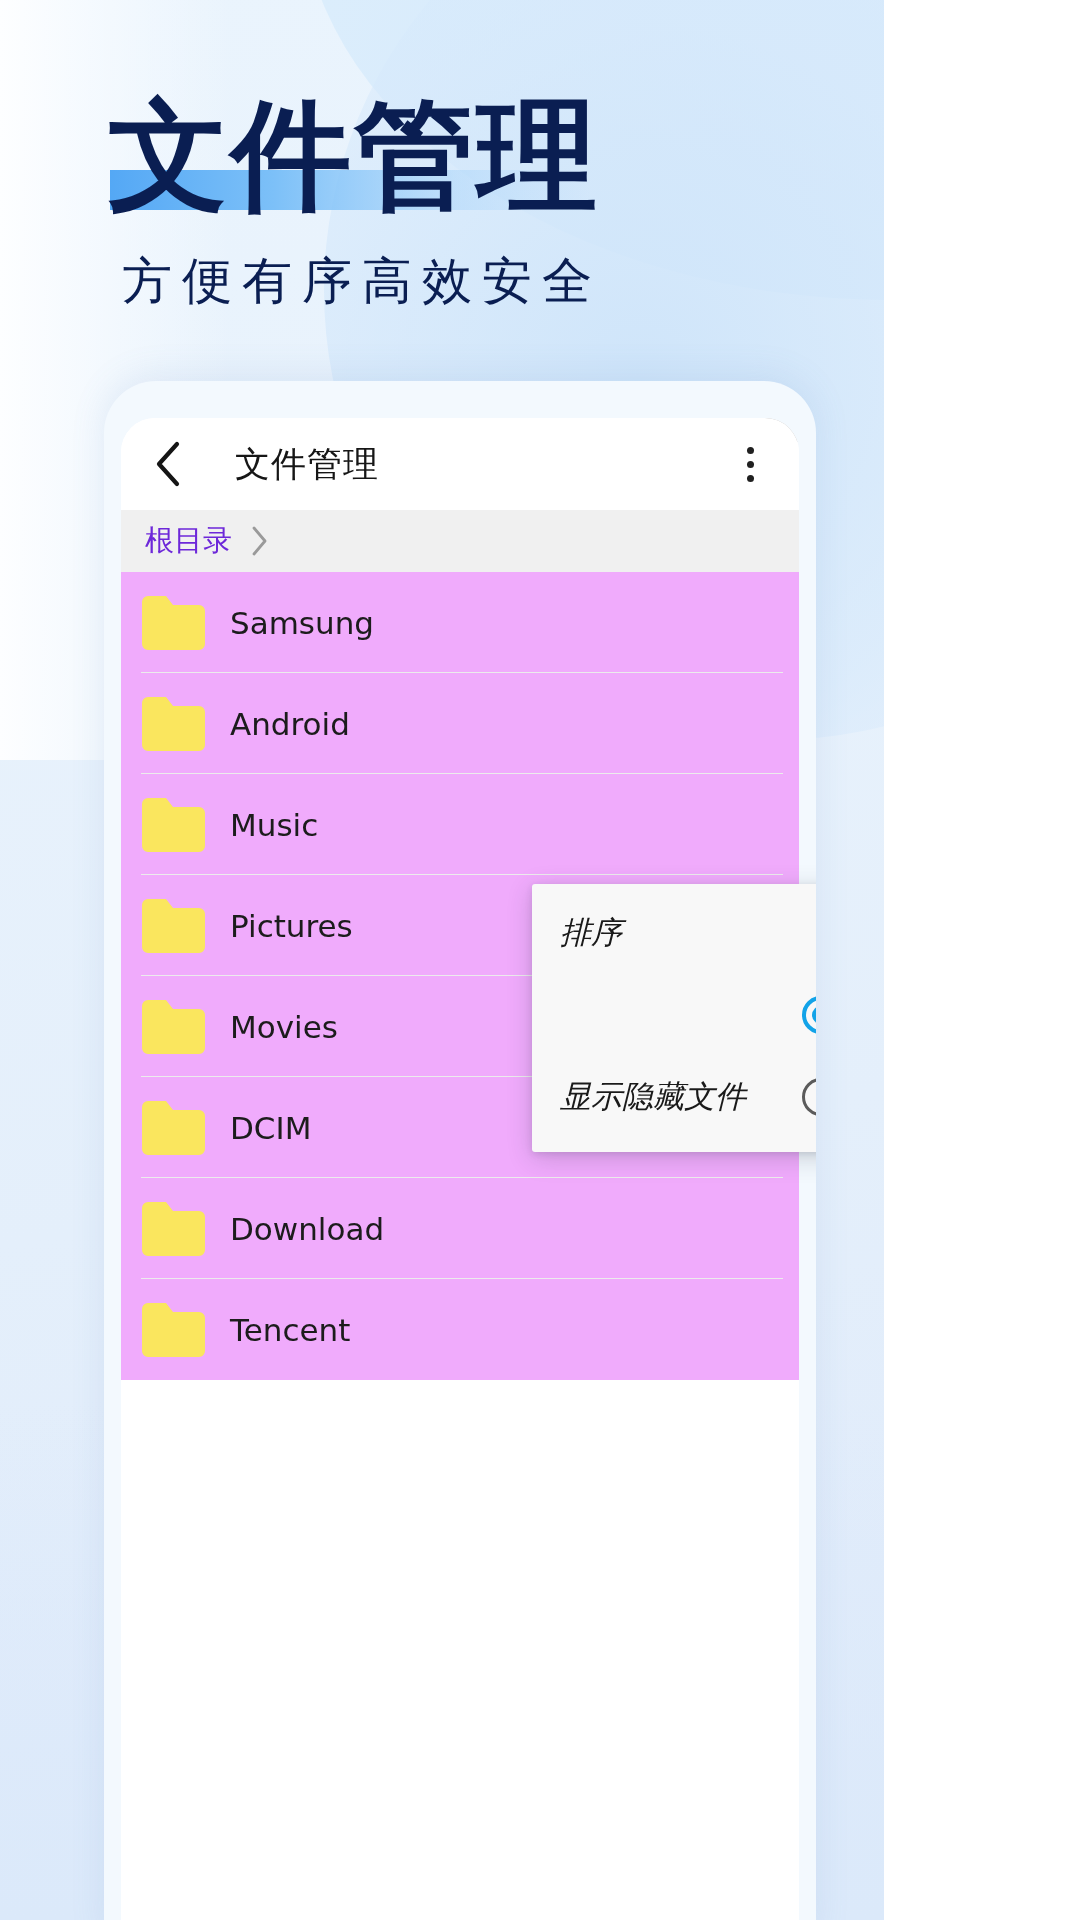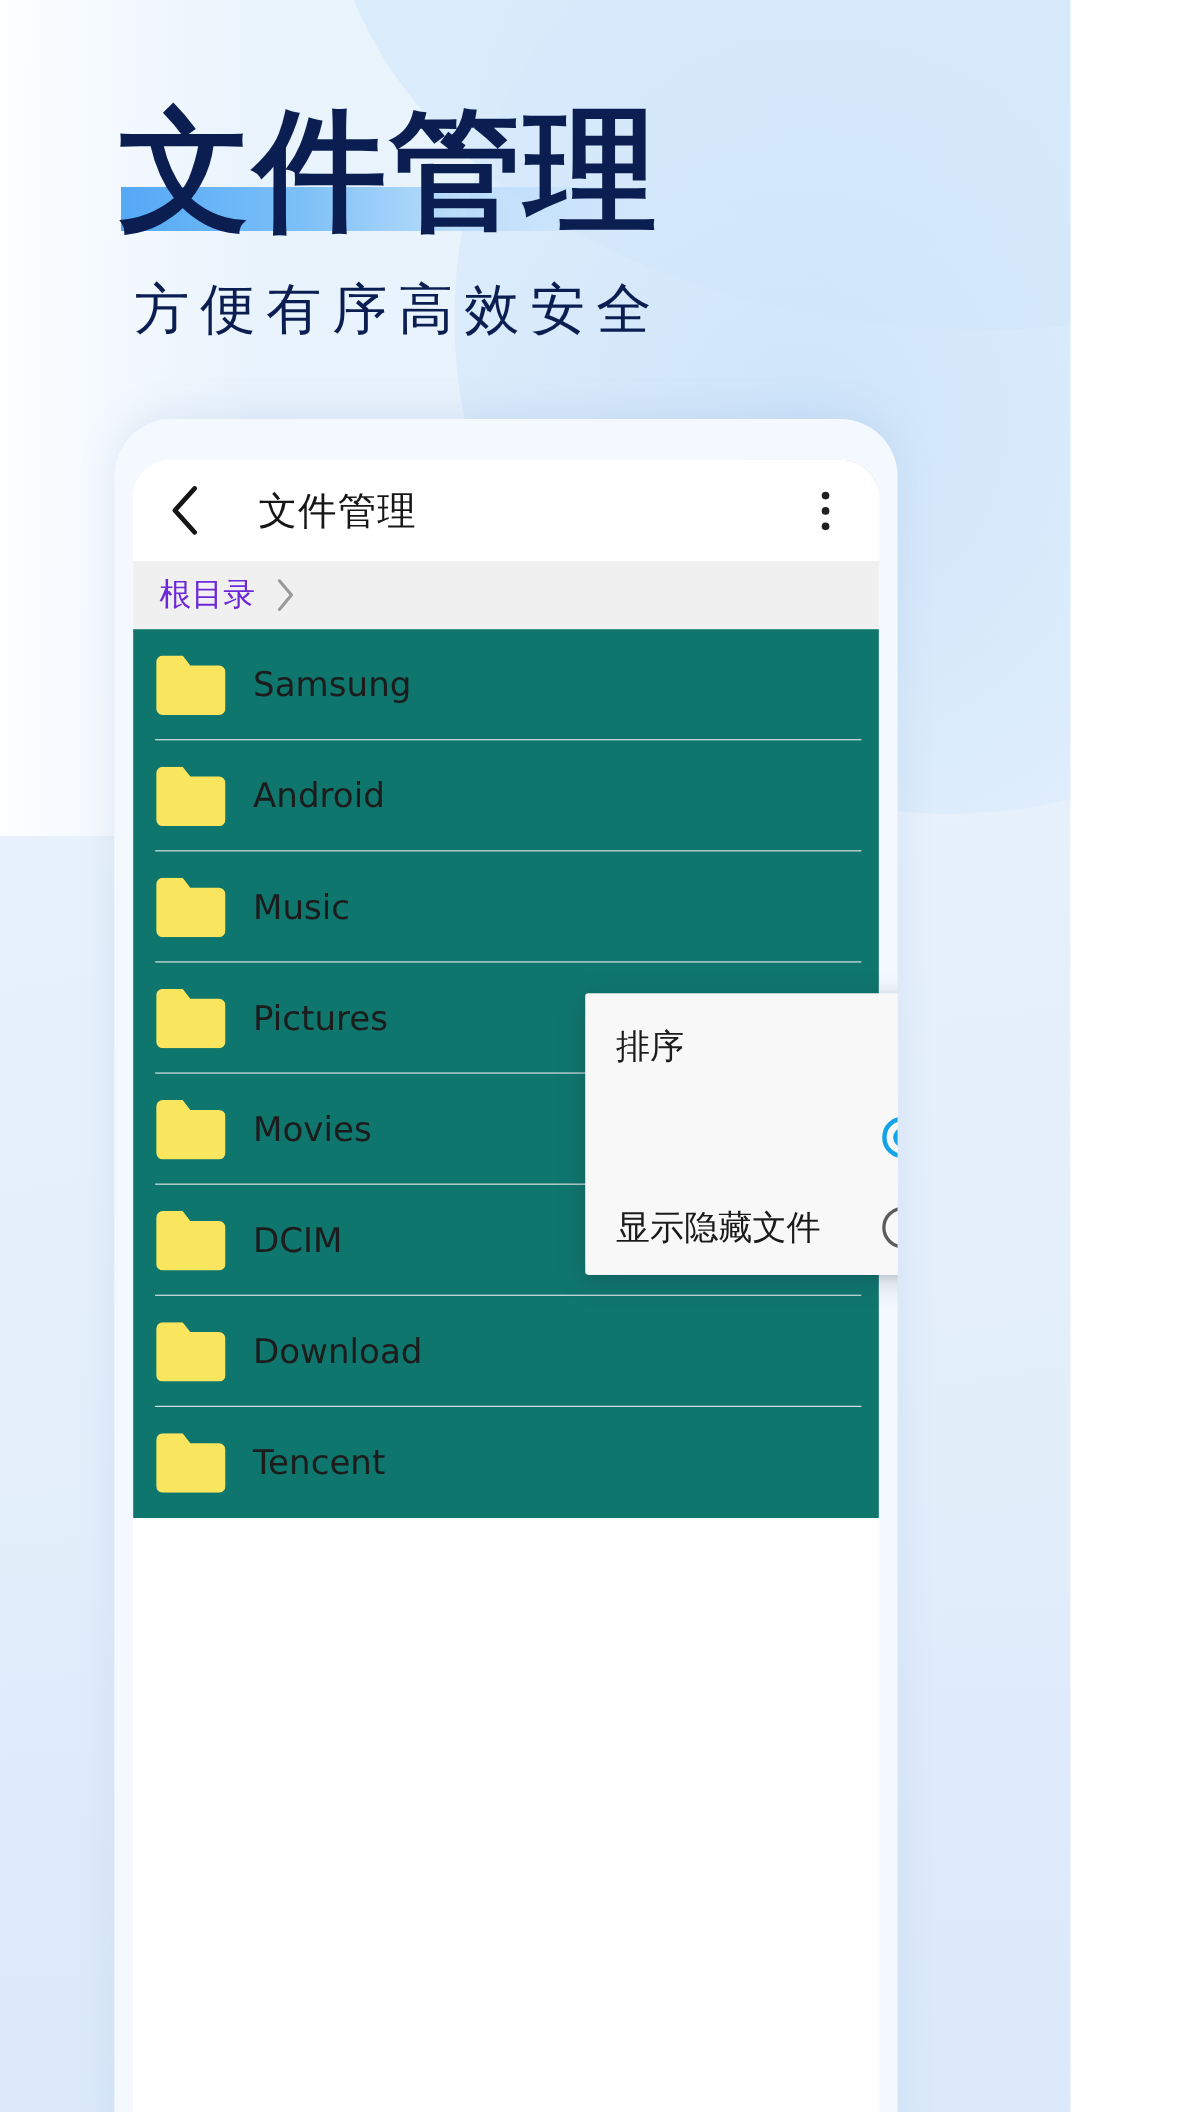--- a/index.html
+++ b/index.html
@@ -6,21 +6,21 @@
 
   html, body {
     width: 1080px;
     height: 1920px;
     overflow: hidden;
     font-family: "Liberation Sans", "DejaVu Sans", sans-serif;
   }
 
   #root {
     position: relative;
-    width: 973px;
+    width: 884px;
     height: 1920px;
     background: linear-gradient(170deg, #eaf4fd 0%, #e8f2fc 30%, #e4effb 60%, #dfeafa 100%);
     overflow: hidden;
   }
 
   
   .bg-arc {
     position: absolute;
     border-radius: 50%;
     pointer-events: none;
@@ -185,21 +185,21 @@
     font-family: "DejaVu Sans", "Liberation Sans", sans-serif;
   }
   .crumb-sep {
     margin-left: 18px;
     display: flex;
     align-items: center;
   }
 
   
   .file-list {
-    background: #0f766e;
+    background: #f0abfc;
   }
   .file-row {
     position: relative;
     height: 101px;
     display: flex;
     align-items: center;
     padding-left: 21px;
   }
   .file-row::after {
     content: "";
@@ -221,27 +221,28 @@
     margin-left: 25px;
     font-size: 31px;
     color: #1c1c1c;
     font-family: "DejaVu Sans", "Liberation Sans", sans-serif;
   }
 
   
   .menu {
     position: absolute;
     left: 428px;
-    top: 522px;
+    top: 503px;
     width: 334px;
     background: #f8f8f8;
     border-radius: 3px;
     box-shadow: 0 6px 26px rgba(40,50,70,0.20), 0 2px 7px rgba(40,50,70,0.13);
-    padding: 8px 0 2px 0;
+    padding: 8px 0 14px 0;
     z-index: 30;
+    font-style: italic;
   }
   .menu-item {
     height: 82px;
     display: flex;
     align-items: center;
     padding: 0 26px 0 28px;
   }
   .menu-label {
     font-size: 31px;
     color: #1a1a1a;

